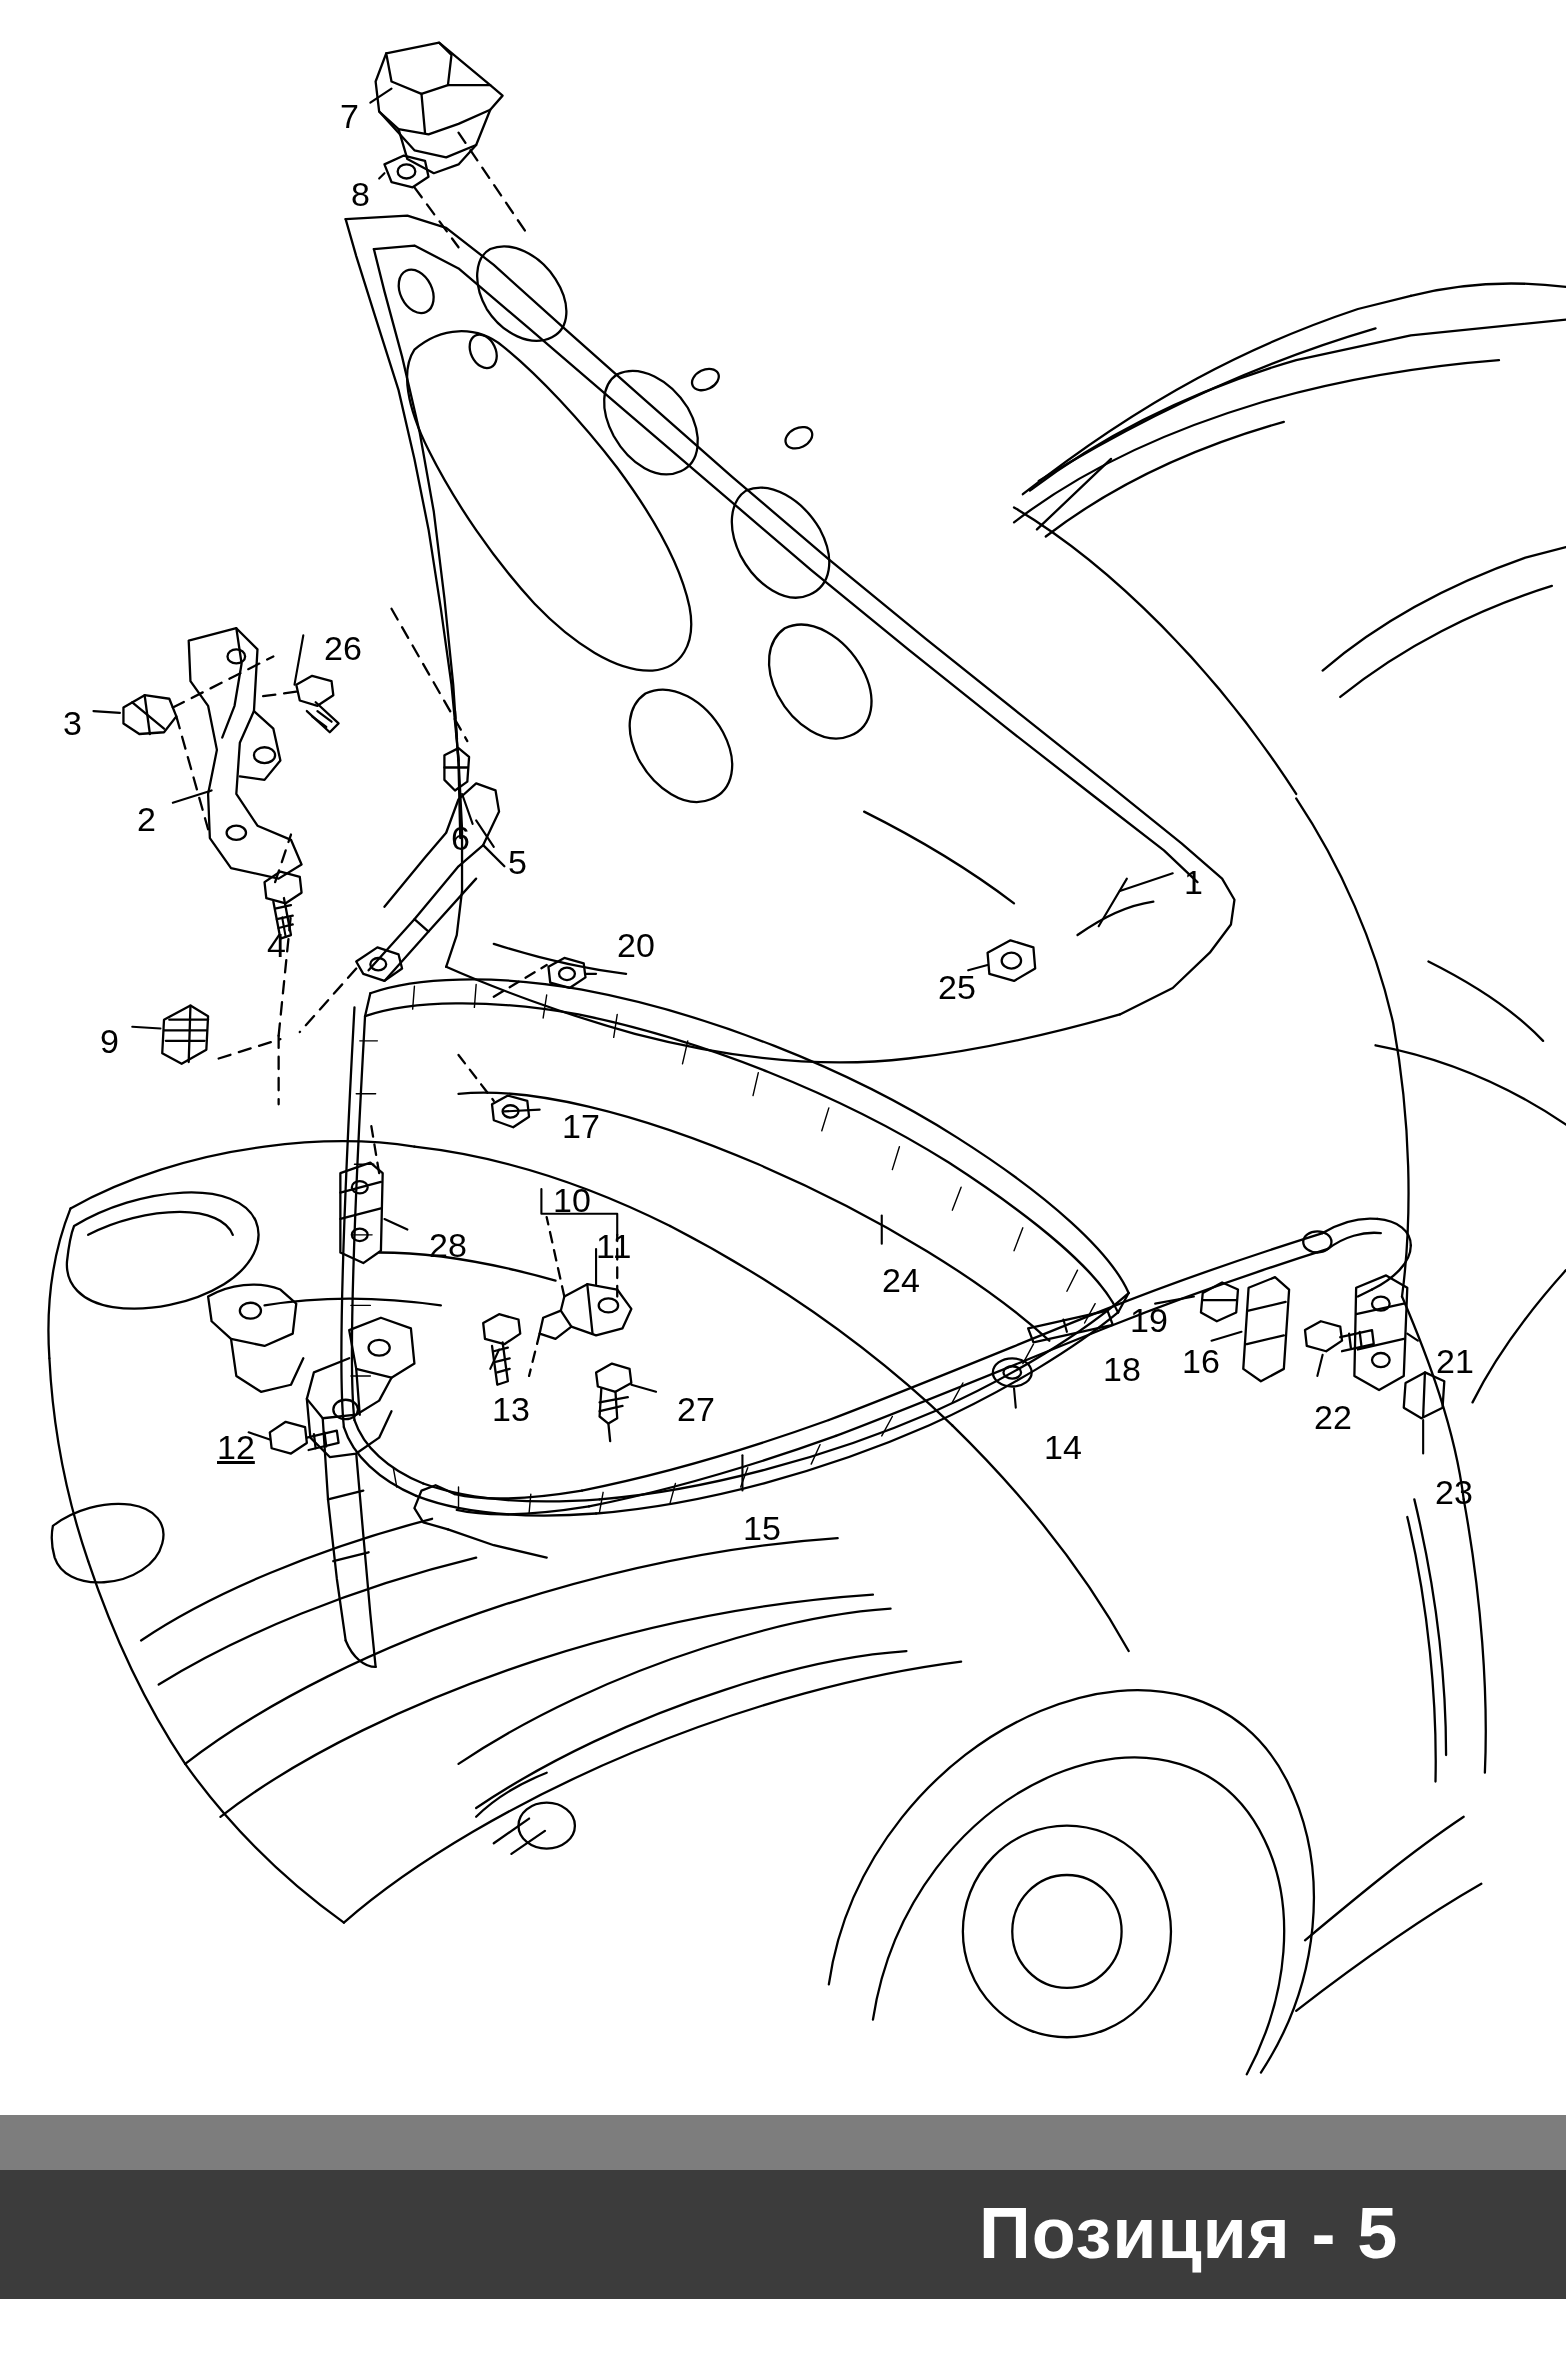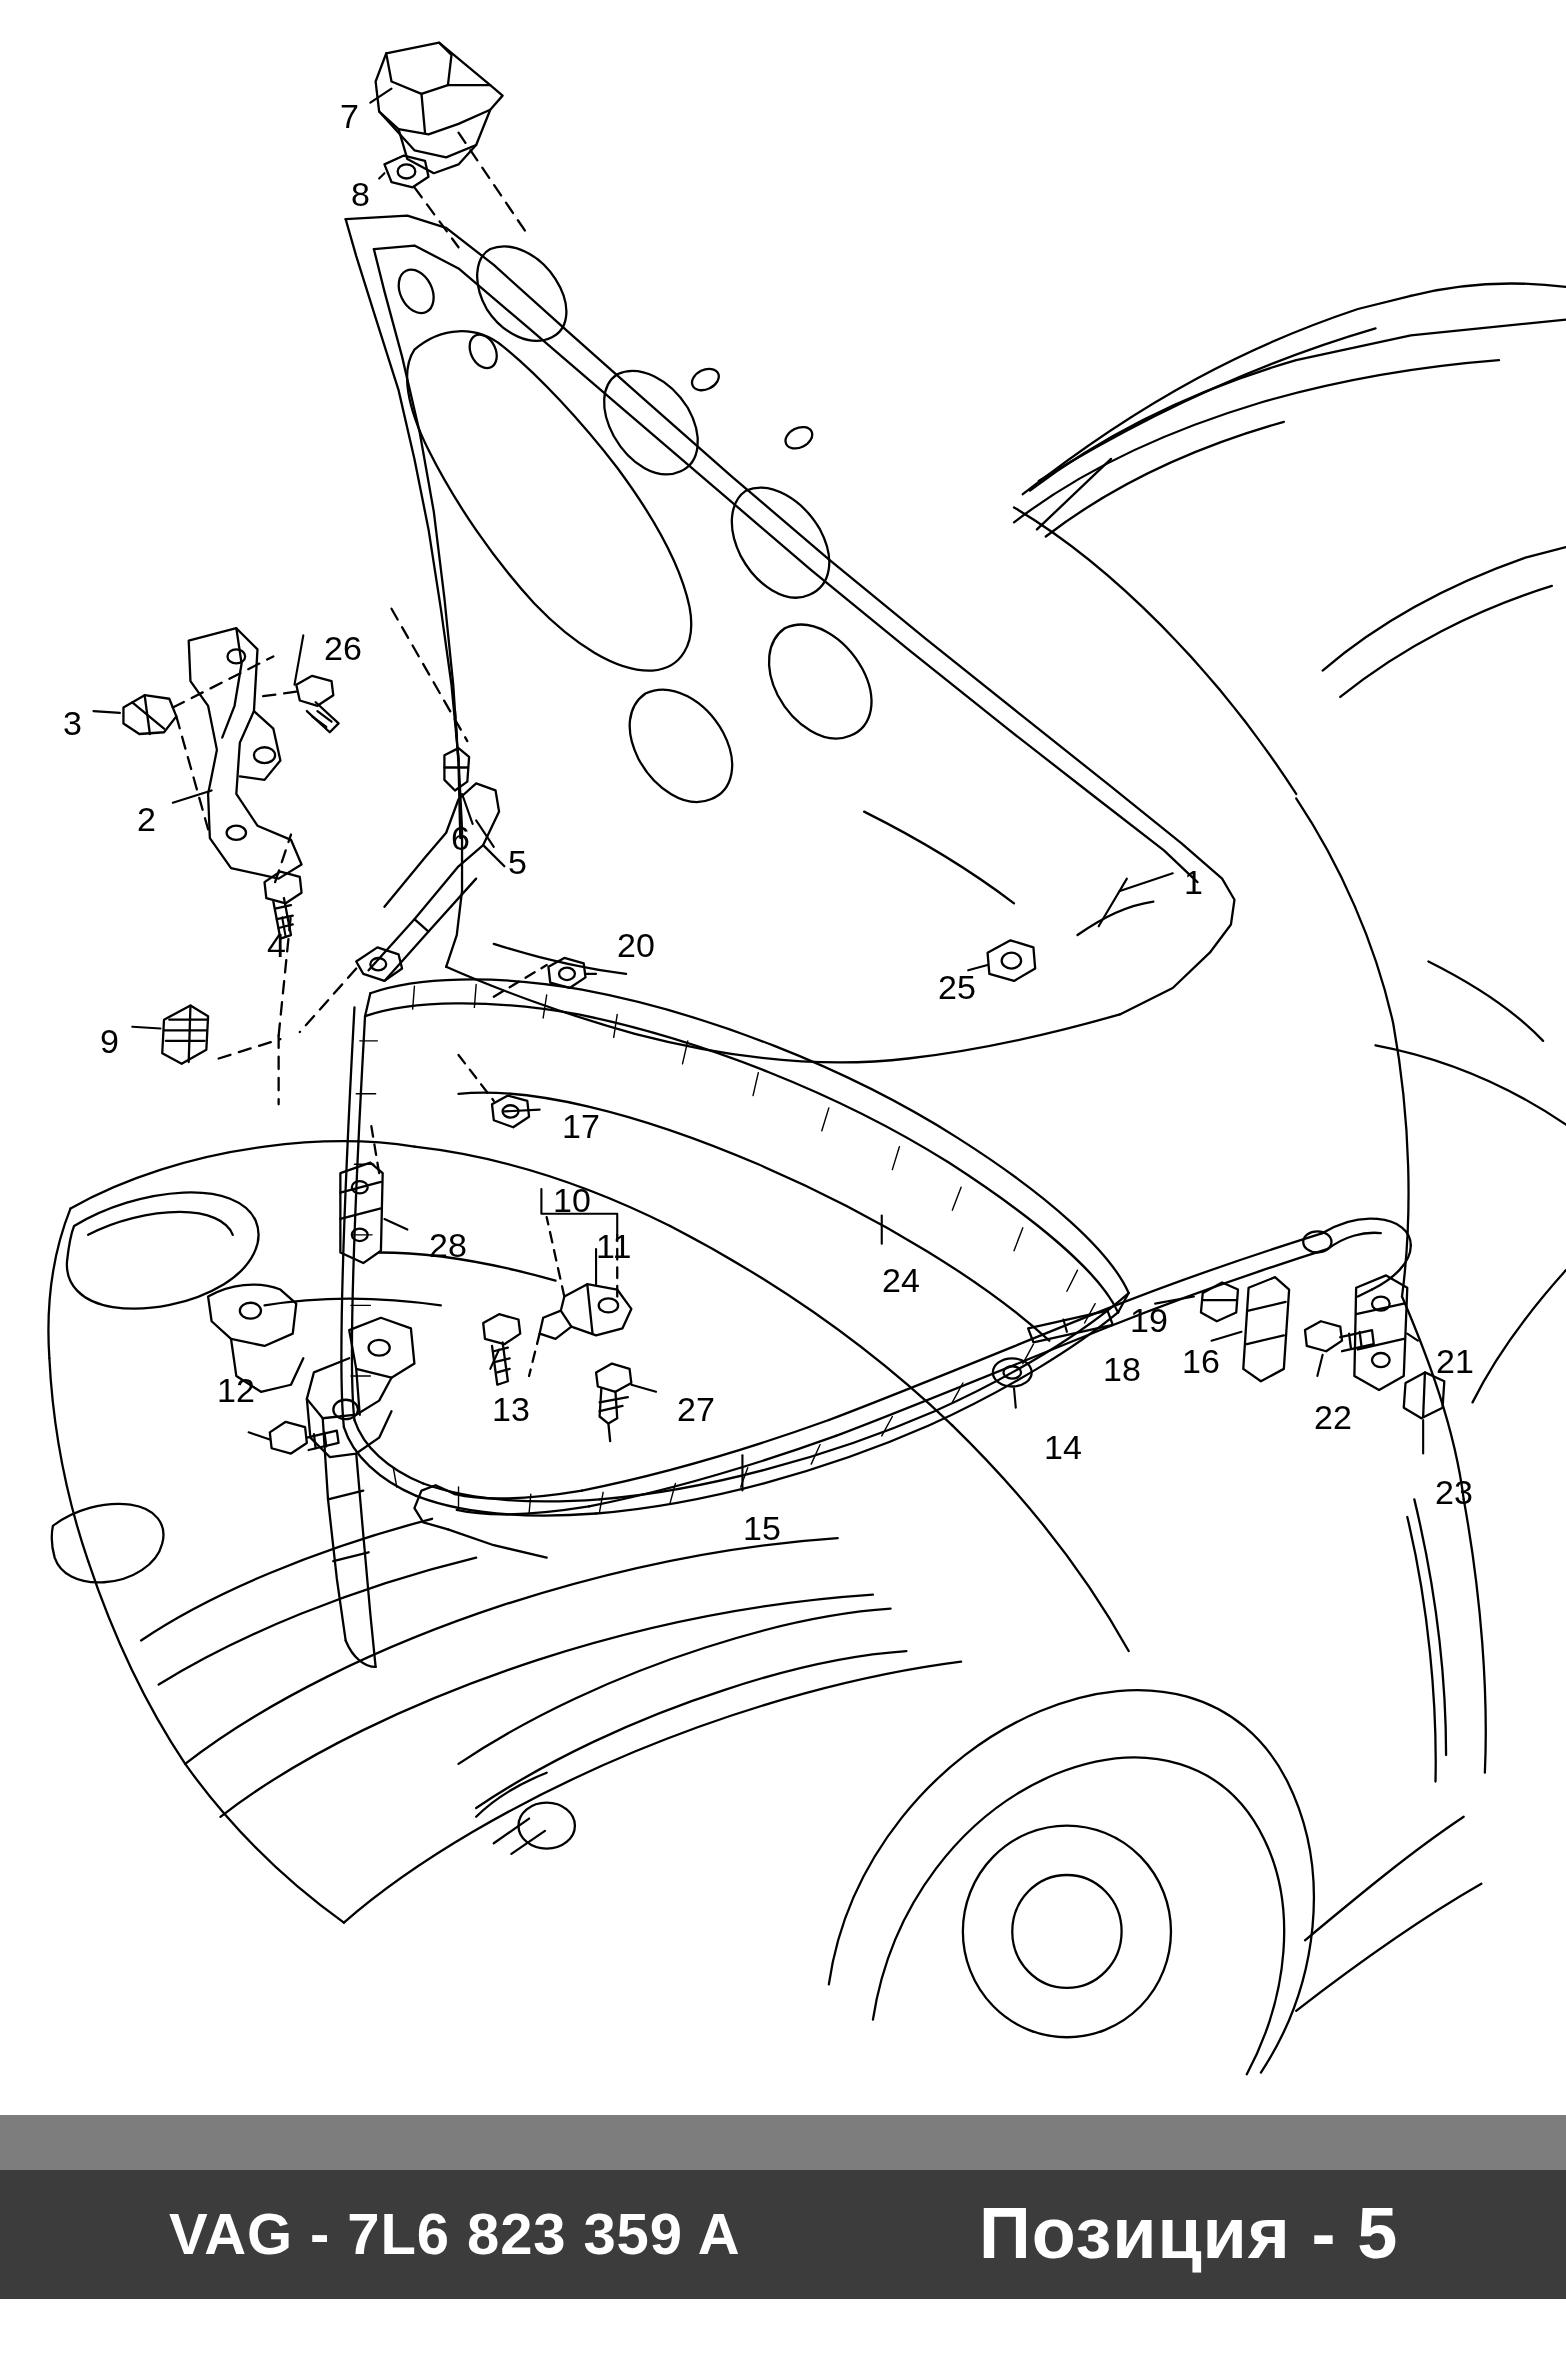--- a/index.html
+++ b/index.html
@@ -476,41 +476,40 @@
   <div class="callout" style="left:137px;  top:802px;">2</div>
   <div class="callout" style="left:63px;   top:706px;">3</div>
   <div class="callout" style="left:267px;  top:928px;">4</div>
   <div class="callout" style="left:508px;  top:845px;">5</div>
   <div class="callout" style="left:451px;  top:821px;">6</div>
   <div class="callout" style="left:340px;  top:99px;">7</div>
   <div class="callout" style="left:351px;  top:177px;">8</div>
   <div class="callout" style="left:100px;  top:1024px;">9</div>
   <div class="callout" style="left:553px;  top:1183px;">10</div>
   <div class="callout" style="left:596px;  top:1229px;">11</div>
-  <div class="callout" style="left:217px;  top:1373px;">12</div>
+  <div class="callout" style="left:217px;  top:1430px;text-decoration:underline;">12</div>
   <div class="callout" style="left:492px;  top:1392px;">13</div>
   <div class="callout" style="left:1012px; top:1430px;margin-left:32px;">14</div>
   <div class="callout" style="left:743px;  top:1511px;">15</div>
   <div class="callout" style="left:1182px; top:1344px;">16</div>
   <div class="callout" style="left:562px;  top:1109px;">17</div>
   <div class="callout" style="left:1069px; top:1352px;margin-left:34px;">18</div>
   <div class="callout" style="left:1130px; top:1303px;">19</div>
   <div class="callout" style="left:617px;  top:928px;">20</div>
   <div class="callout" style="left:1436px; top:1344px;">21</div>
   <div class="callout" style="left:1314px; top:1400px;">22</div>
   <div class="callout" style="left:1435px; top:1475px;">23</div>
   <div class="callout" style="left:882px; top:1263px;">24</div>
   <div class="callout" style="left:938px; top:970px;">25</div>
   <div class="callout" style="left:324px;  top:631px;">26</div>
   <div class="callout" style="left:677px;  top:1392px;">27</div>
   <div class="callout" style="left:429px;  top:1228px;">28</div>
 
   <div class="footer-bar">
     <div class="footer-grey"></div>
     <div class="footer-dark">
-      <span class="footer-text-left">VAG - 7L6 823 359 A</span>
       <span class="footer-text-right">Позиция - 5</span>
     </div>
     <div class="footer-white"></div>
   </div>
 
 </div>
 
 
 </body></html>

